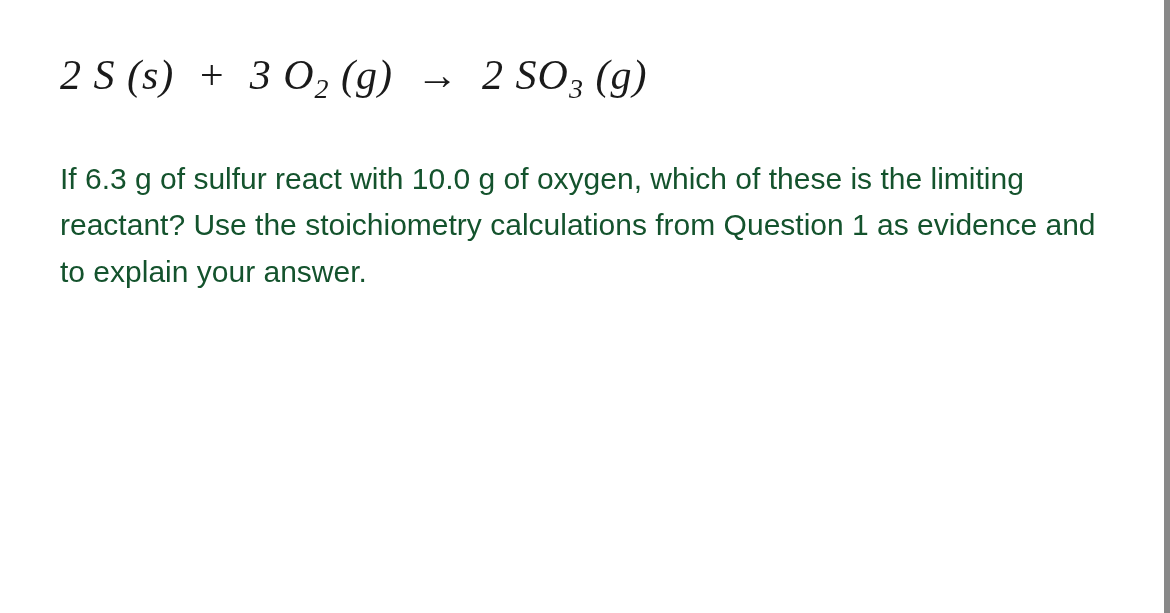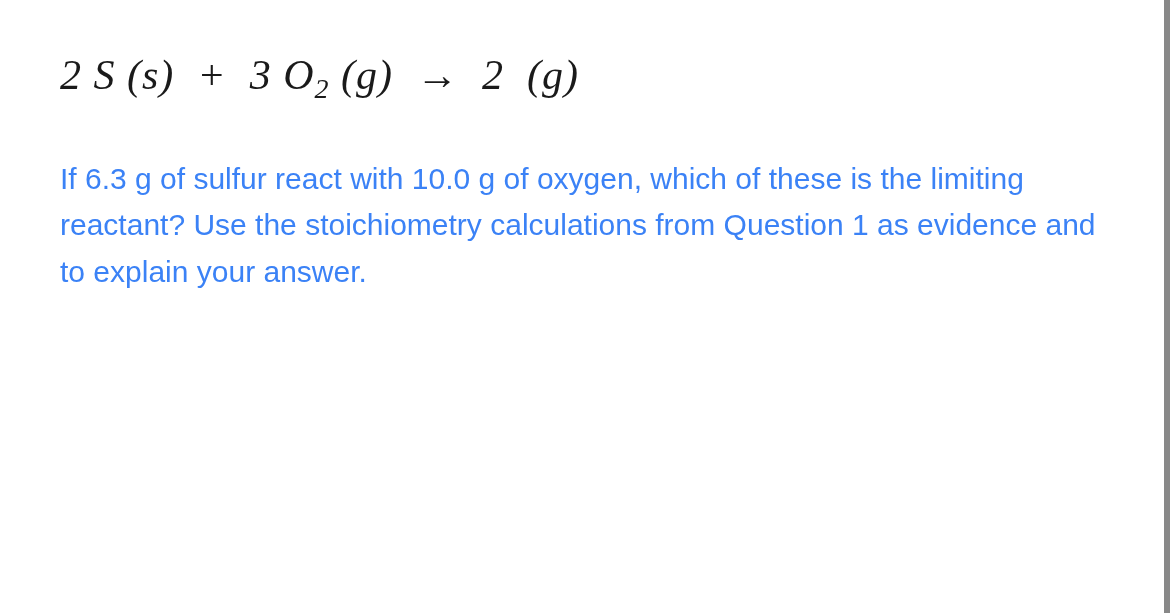--- a/index.html
+++ b/index.html
@@ -40,21 +40,21 @@
 
     .subscript {
       font-size: 28px;
       vertical-align: sub;
       font-style: italic;
     }
 
     .question-text {
       font-family: Arial, Helvetica, sans-serif;
       font-size: 30px;
-      color: #3b82f6;
+      color: #14532d;
       line-height: 1.55;
       font-style: normal;
       font-weight: normal;
       max-width: 1040px;
     }
 
     .right-border {
       position: fixed;
       right: 0;
       top: 0;
@@ -69,20 +69,21 @@
 <div class="content-wrapper">
 
   <div class="equation-line">
     <span>2&nbsp;</span>
     <span><i>S</i></span>
     <span>&nbsp;(<i>s</i>)&nbsp;&nbsp;+&nbsp;&nbsp;</span>
     <span>3&nbsp;</span>
     <span><i>O</i><sub class="subscript">2</sub></span>
     <span>&nbsp;(<i>g</i>)&nbsp;&nbsp;→&nbsp;&nbsp;</span>
     <span>2&nbsp;</span>
+    <span><i>SO</i><sub class="subscript">3</sub></span>
     <span>&nbsp;(<i>g</i>)</span>
   </div>
 
   <div class="question-text">
     <span>If 6.3 g of sulfur react with 10.0 g of oxygen, which of these is the limiting reactant? Use the stoichiometry calculations from Question 1 as evidence and to explain your answer.</span>
   </div>
 
 </div>
 
 <div class="right-border"></div>

